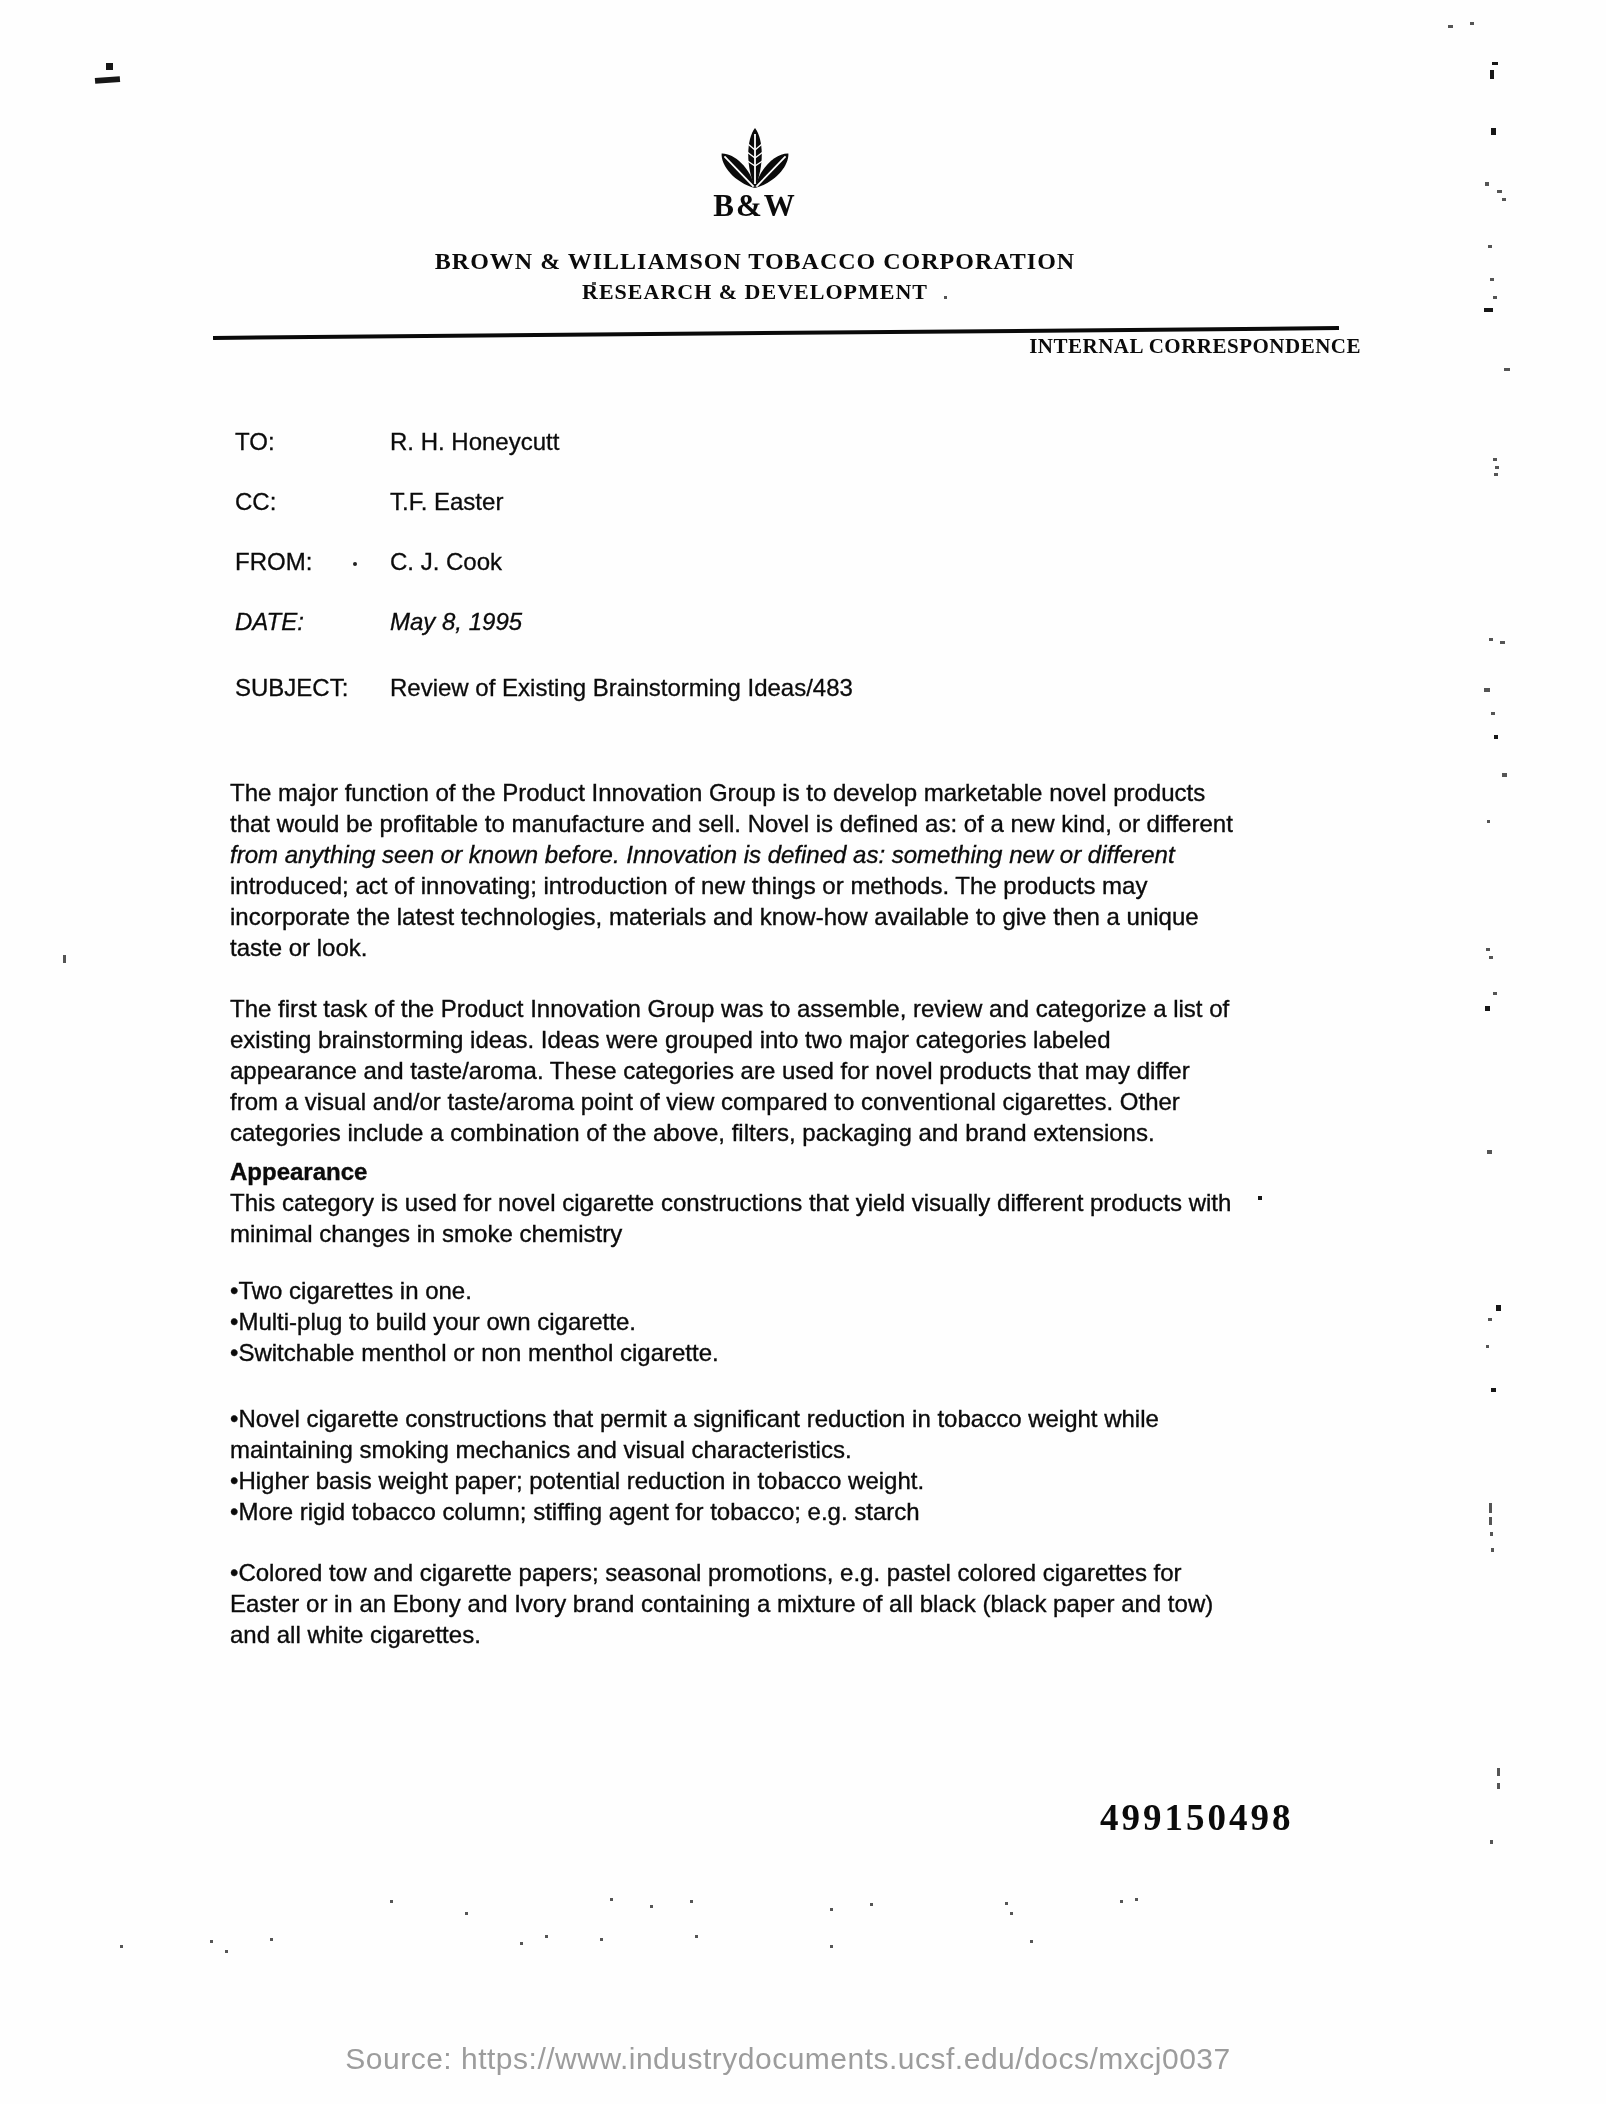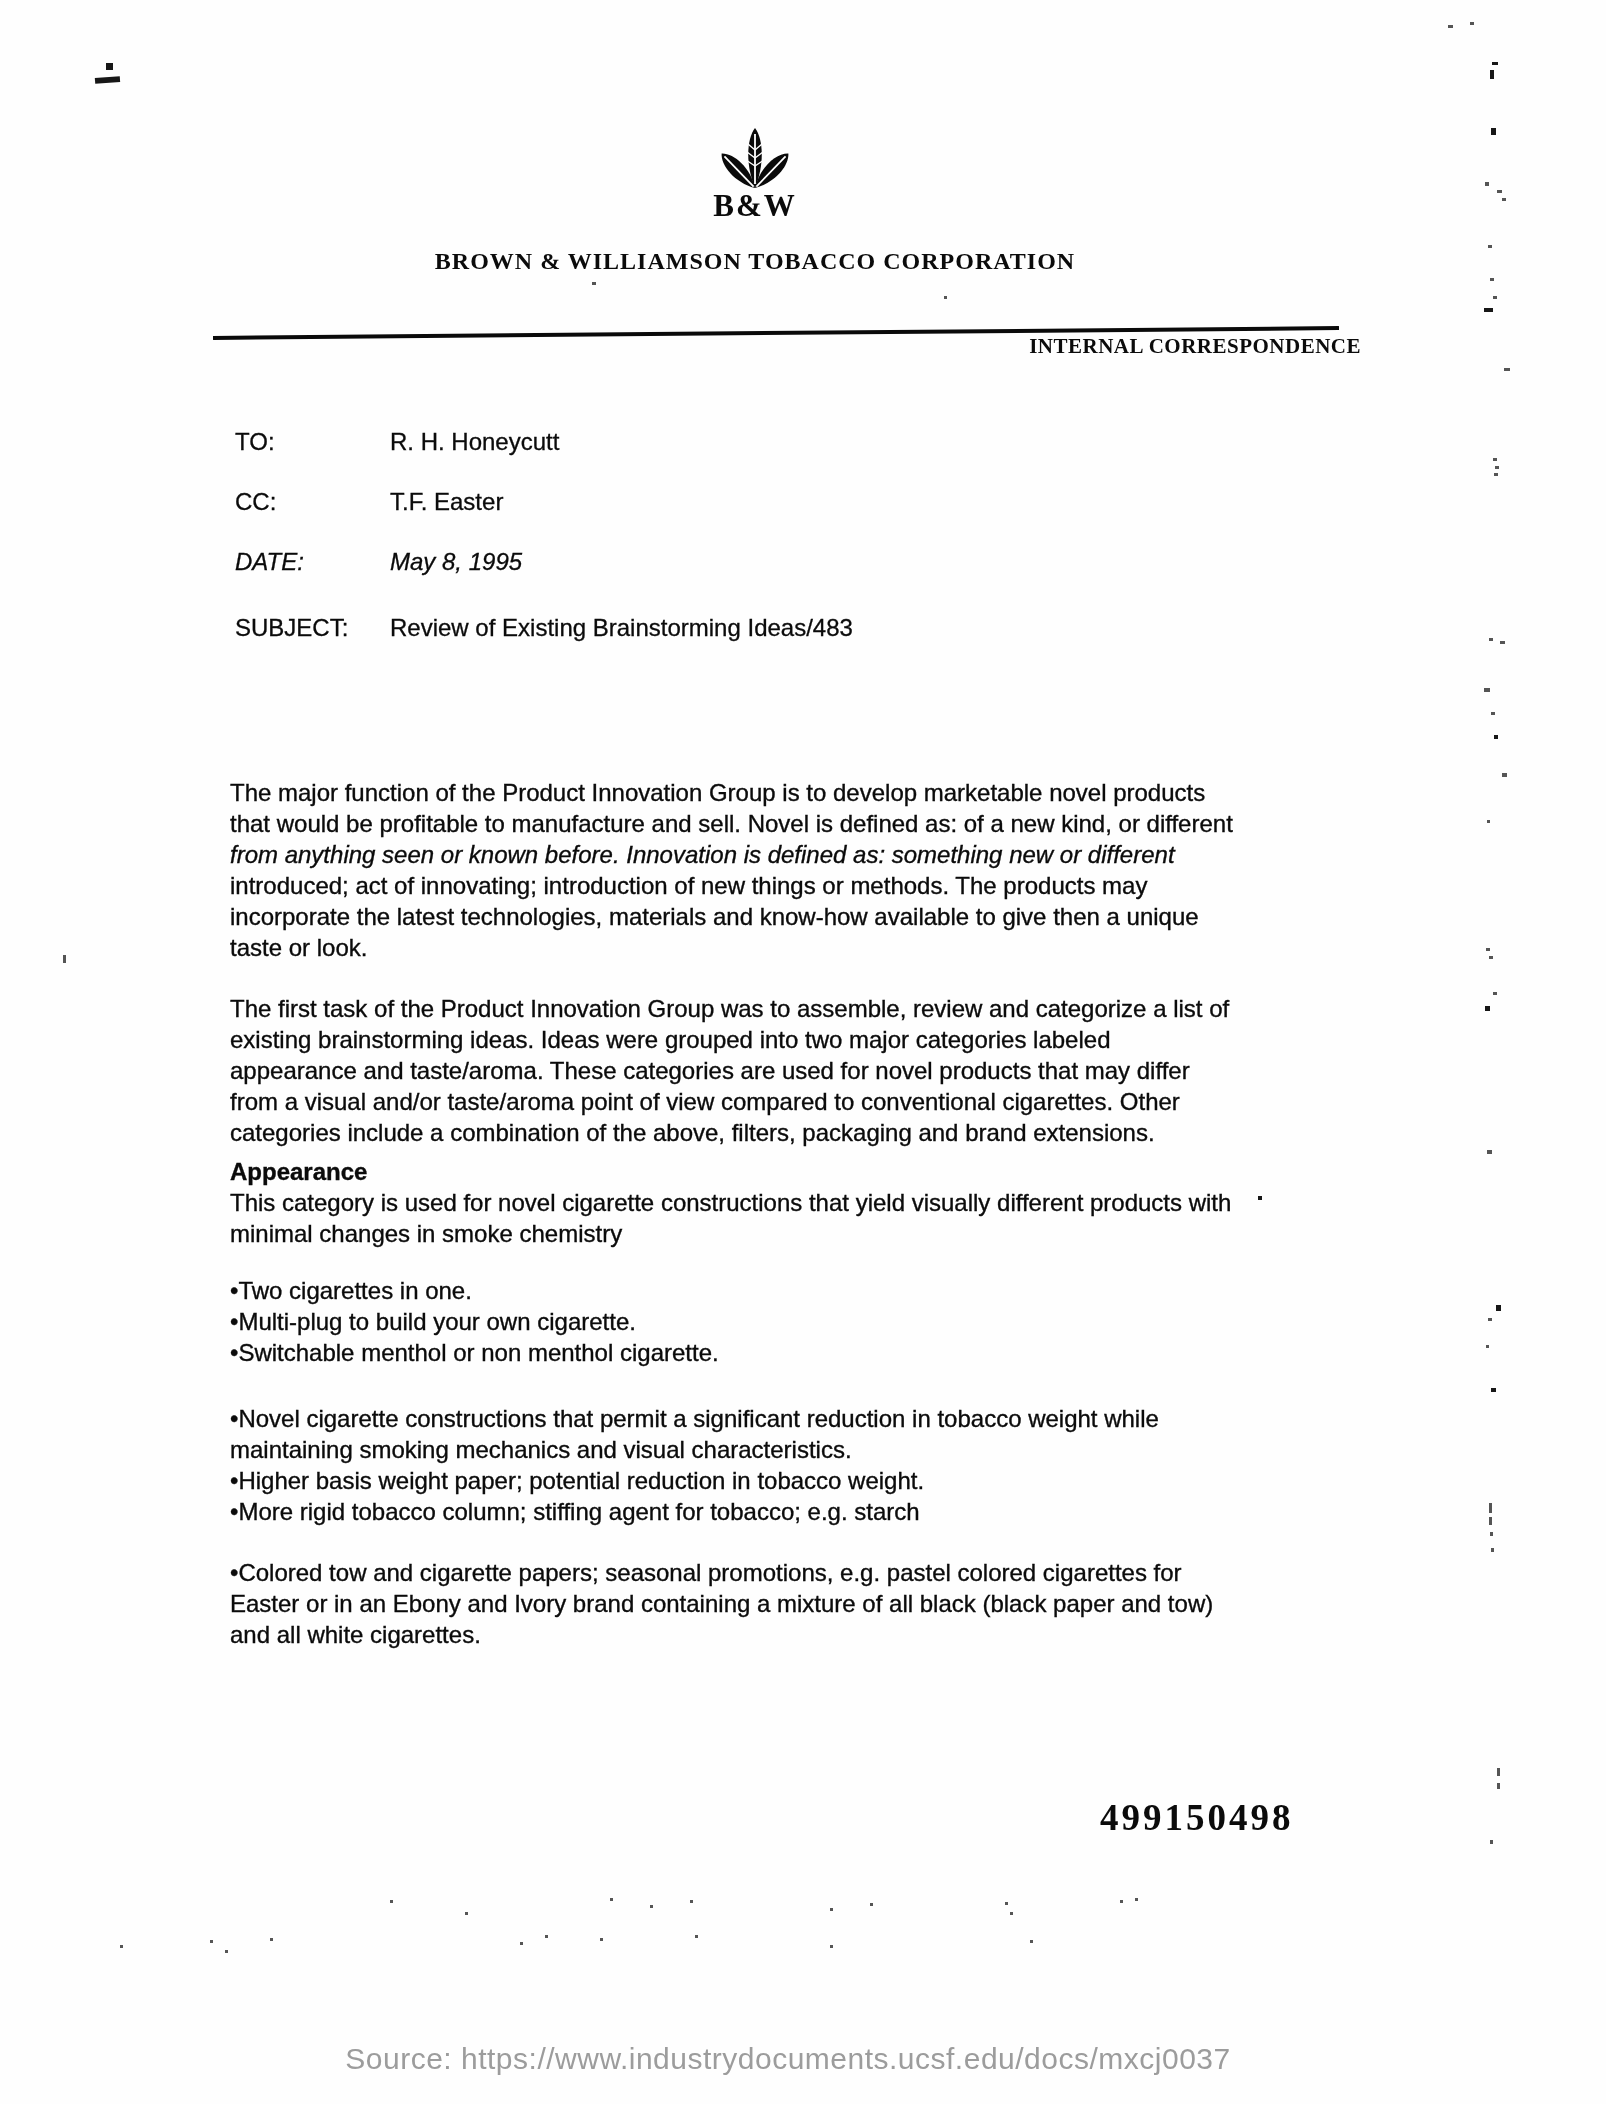--- a/index.html
+++ b/index.html
@@ -82,30 +82,35 @@
       </g>
       <g stroke="#ffffff" stroke-width="1.8" fill="none">
         <path d="M50 6 L50 56"></path>
         <path transform="rotate(-44 50 60)" d="M50 16 L50 58"></path>
         <path transform="rotate(44 50 60)" d="M50 16 L50 58"></path>
         <path d="M50 22 L43 16 M50 30 L42 24 M50 38 L41 32 M50 22 L57 16 M50 30 L58 24 M50 38 L59 32" stroke-width="1.4"></path>
       </g>
     </svg>
     <div class="logo-text">B&amp;W</div>
     <div class="company-line1">BROWN &amp; WILLIAMSON TOBACCO CORPORATION</div>
+    <div class="company-line2">RESEARCH &amp; DEVELOPMENT</div>
   </div>
   <div class="header-rule"></div>
   <div class="banner">INTERNAL CORRESPONDENCE</div>
 
   <div class="memo-fields">
     <div class="memo-row">
       <span class="memo-label">TO:</span><span class="memo-value">R. H. Honeycutt</span>
     </div>
     <div class="memo-row">
       <span class="memo-label">CC:</span><span class="memo-value">T.F. Easter</span>
+    </div>
+    <div class="memo-row">
+      <span class="memo-label">FROM:</span><span class="memo-value">C. J. Cook</span>
+      <span class="from-dot"></span>
     </div>
     <div class="memo-row gap-lg">
       <span class="memo-label">DATE:</span><span class="memo-value">May 8, 1995</span>
     </div>
     <div class="memo-row">
       <span class="memo-label">SUBJECT:</span><span class="memo-value">Review of Existing Brainstorming Ideas/483</span>
     </div>
   </div>
 
   <div class="body-col">

